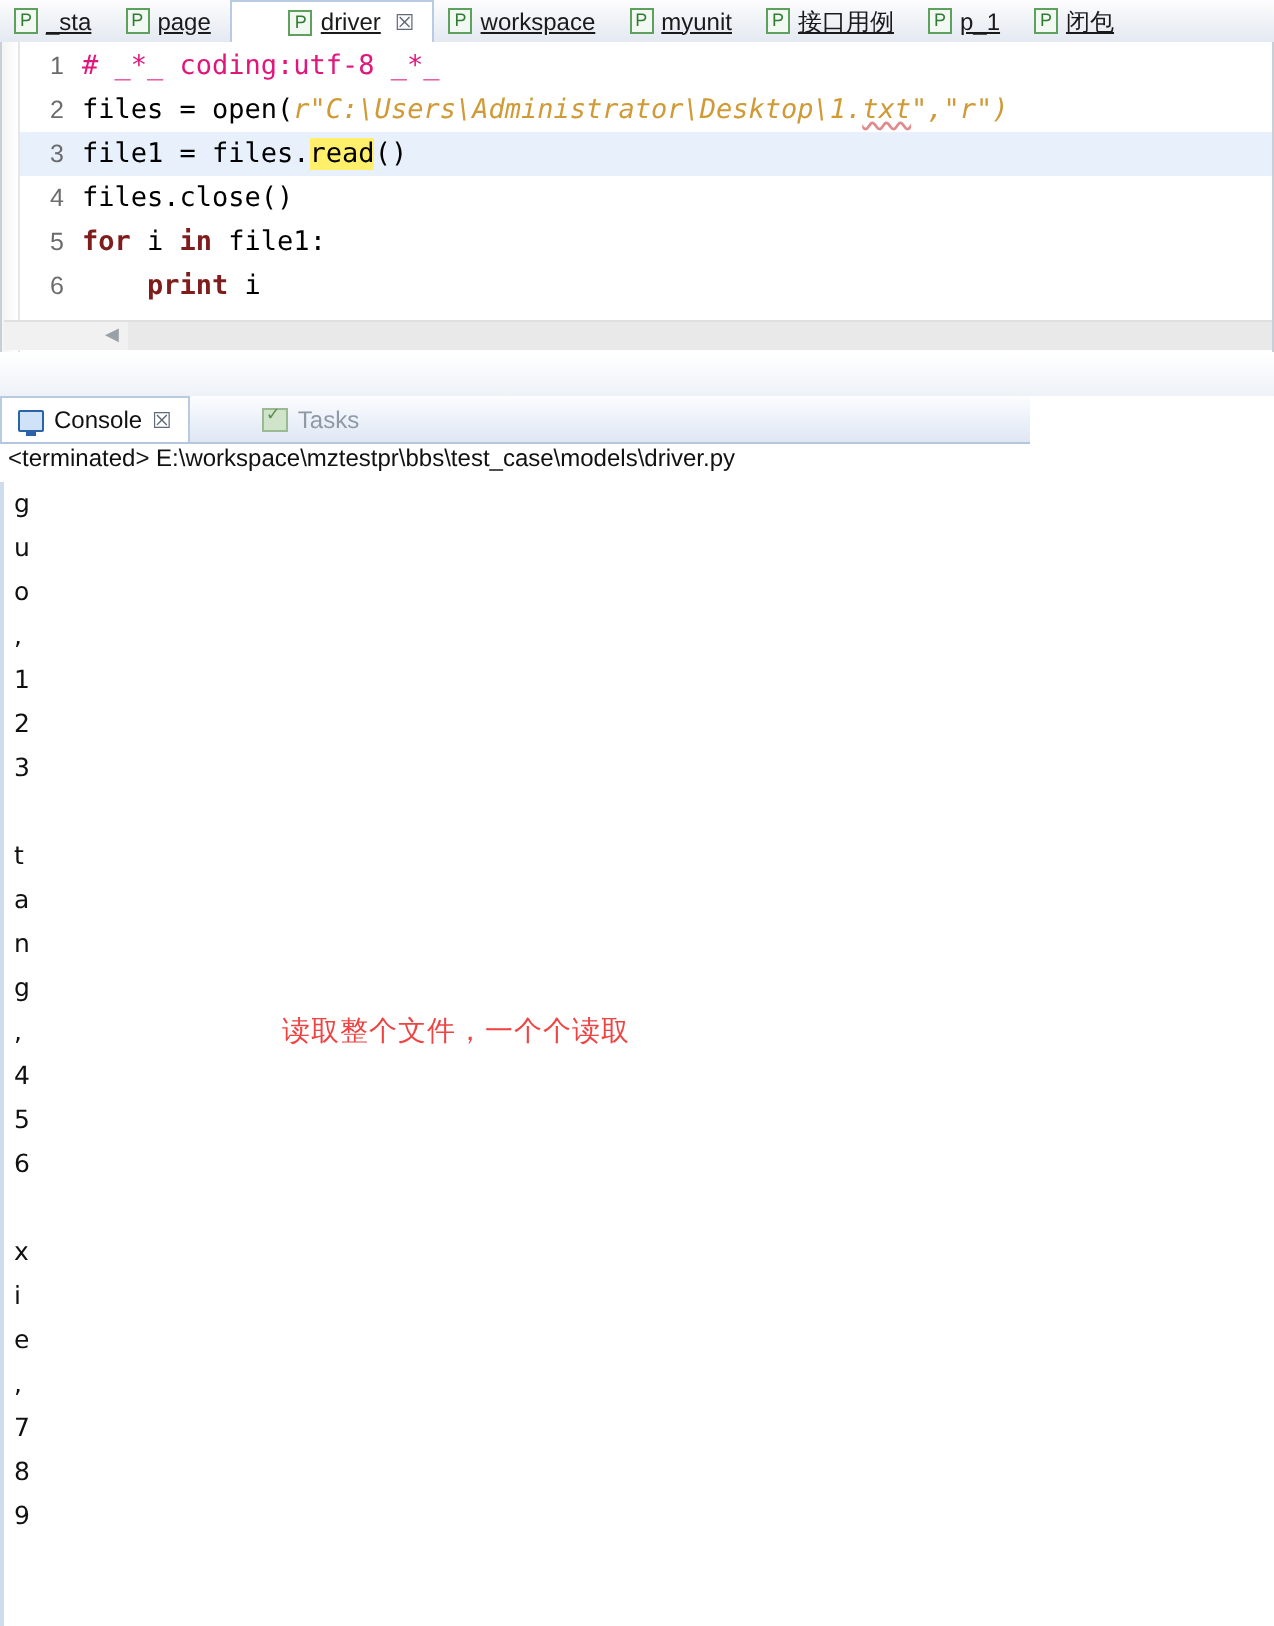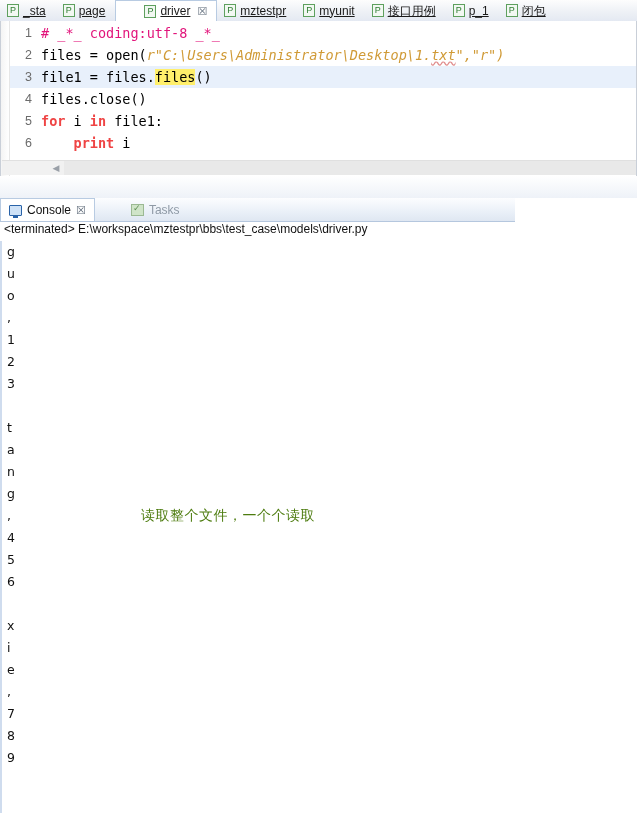--- a/index.html
+++ b/index.html
@@ -112,21 +112,21 @@
     display: inline-block;
     width: 22px;
     text-align: right;
     color: #6b6b6b;
     font-family: "Liberation Sans", sans-serif;
     font-size: 12.5px;
     margin-right: 9px;
     vertical-align: top;
   }
   .tk-comment { color: #e2157b; }
-  .tk-kw      { color: #ef4444; font-weight: bold; }
+  .tk-kw      { color: #7f1d1d; font-weight: bold; }
   .tk-plain   { color: #000000; }
   .tk-str     { color: #d09a36; font-style: italic; }
   .tk-hl      { background: #ffef6b; }
   .tk-squig {
     text-decoration: underline wavy #e08a8a;
     text-decoration-skip-ink: none;
   }
   .hscroll {
     position: absolute;
     left: 1px; bottom: 1px;
@@ -253,21 +253,21 @@
     font-family: "DejaVu Sans", sans-serif;
     font-size: 12.5px;
     color: #101010;
     white-space: pre;
   }
   .annotation {
     position: absolute;
     left: 141px; top: 309px;
     font-family: "DejaVu Sans", sans-serif;
     font-size: 14px;
-    color: #4d7c0f;
+    color: #ef4444;
     white-space: nowrap;
     letter-spacing: 0.5px;
     text-align: center;
   }
 </style>
 </head>
 <body>
 
 <div class="tabbar" id="editor-tabbar">
     <div class="tab">
@@ -278,21 +278,21 @@
       <span class="pyicon"></span>
       <span class="tname">page</span>
     </div>
     <div class="tab active">
       <span class="pyicon"></span>
       <span class="tname">driver</span>
       <span class="closex">☒</span>
     </div>
     <div class="tab">
       <span class="pyicon"></span>
-      <span class="tname">mztestpr</span>
+      <span class="tname">workspace</span>
     </div>
     <div class="tab">
       <span class="pyicon"></span>
       <span class="tname">myunit</span>
     </div>
     <div class="tab">
       <span class="pyicon"></span>
       <span class="tname">接口用例</span>
     </div>
     <div class="tab">
@@ -303,21 +303,21 @@
       <span class="pyicon"></span>
       <span class="tname">闭包</span>
     </div>
   </div>
 
 <div class="editor">
   <div class="gutter"></div>
   <div class="codelines" id="codelines">
       <div class="cline"><span class="lnum">1</span><span class="tk-comment"># _*_ coding:utf-8 _*_</span></div>
       <div class="cline"><span class="lnum">2</span><span class="tk-plain">files = open(</span><span class="tk-str">r"C:\Users\Administrator\Desktop\1.</span><span class="tk-str tk-squig">txt</span><span class="tk-str">","r")</span></div>
-      <div class="cline cur"><span class="lnum">3</span><span class="tk-plain">file1 = files.</span><span class="tk-plain tk-hl">files</span><span class="tk-plain">()</span></div>
+      <div class="cline cur"><span class="lnum">3</span><span class="tk-plain">file1 = files.</span><span class="tk-plain tk-hl">read</span><span class="tk-plain">()</span></div>
       <div class="cline"><span class="lnum">4</span><span class="tk-plain">files.close()</span></div>
       <div class="cline"><span class="lnum">5</span><span class="tk-kw">for</span><span class="tk-plain"> i </span><span class="tk-kw">in</span><span class="tk-plain"> file1:</span></div>
       <div class="cline"><span class="lnum">6</span><span class="tk-plain">    </span><span class="tk-kw">print</span><span class="tk-plain"> i</span></div>
       <div class="cline"><span class="lnum">7</span></div>
     </div>
   <div class="hscroll">
     <div class="arrowleft">◀</div>
     <div class="track"></div>
   </div>
 </div>

